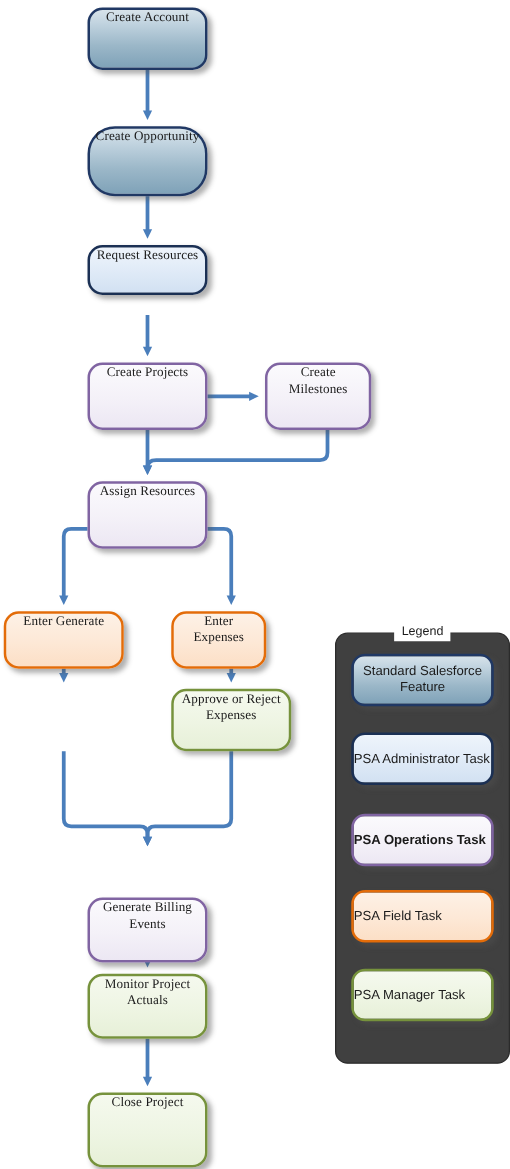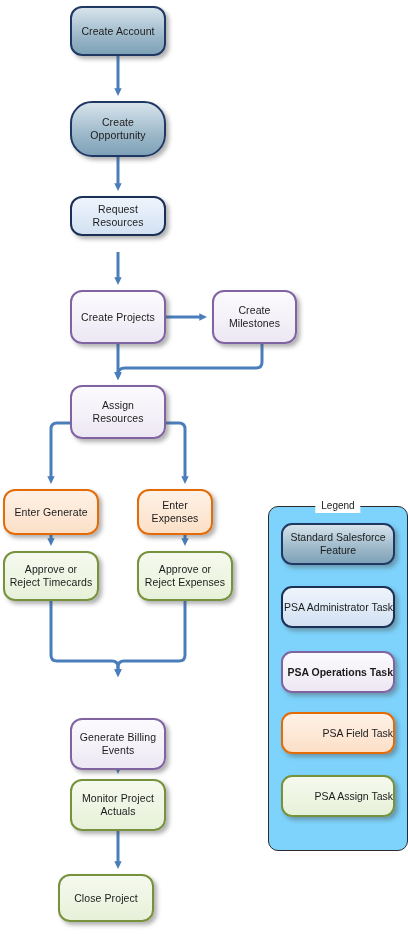--- a/index.html
+++ b/index.html
@@ -33,29 +33,29 @@
   }
 
   
   .node {
     position: absolute;
     box-sizing: border-box;
     border-radius: 12px;
     border-style: solid;
     border-width: 2px;
     display: flex;
-    align-items: center;
     justify-content: center;
     text-align: center;
     font-size: 10.5px;
     line-height: 13px;
     color: #1b1b1b;
     letter-spacing: 0.1px;
     box-shadow: 3px 3px 4px rgba(80,80,80,0.45);
     z-index: 3;
+    font-family: Liberation Serif, serif;
   }
   .node span { display: block; padding: 0 4px; }
 
   
   .style-salesforce {
     border-color: #203864;
     background: linear-gradient(to bottom, #d7e3ea 0%, #c2d4e0 22%, #9bb7c8 62%, #7fa2b8 100%);
   }
   
   .style-admin {
@@ -79,21 +79,21 @@
     border-color: #76923c;
     background: linear-gradient(to bottom, #f5f9ee 0%, #eef5e3 55%, #e7f0d8 100%);
   }
 
   
   #legend-box {
     position: absolute;
     box-sizing: border-box;
     border: 1px solid #2b2b2b;
     border-radius: 10px;
-    background: #7dd3fc;
+    background: #404040;
     z-index: 2;
     padding-left: 12px;
   }
   #legend-title {
     position: absolute;
     top: -8px;
     left: 50%;
     transform: translateX(-50%);
     background: #ffffff;
     padding: 0 6px;
@@ -106,21 +106,21 @@
     position: absolute;
     left: 12px;
     width: 114px;
     height: 42px;
     box-sizing: border-box;
     border-radius: 11px;
     border-style: solid;
     border-width: 2px;
     display: flex;
     align-items: center;
-    justify-content: flex-end;
+    justify-content: flex-start;
     text-align: center;
     font-size: 10.5px;
     line-height: 13px;
     color: #1b1b1b;
     box-shadow: 3px 3px 4px rgba(80,80,80,0.45);
   }
 </style>
 </head>
 <body>
 
@@ -192,37 +192,34 @@
   </div>
 
   <div class="node style-field" style="left:3px; top:489px; width:96px; height:46px;">
     <span>Enter Generate</span>
   </div>
 
   <div class="node style-field" style="left:137px; top:489px; width:76px; height:46px;">
     <span>Enter Expenses</span>
   </div>
 
-  <div class="node style-manager" style="left:3px; top:551px; width:96px; height:50px;">
-    <span>Approve or Reject Timecards</span>
-  </div>
 
   <div class="node style-manager" style="left:137px; top:551px; width:96px; height:50px;">
     <span>Approve or Reject Expenses</span>
   </div>
 
   <div class="node style-operations" style="left:70px; top:682px; width:96px; height:52px;margin-top:36px;">
     <span>Generate Billing Events</span>
   </div>
 
   <div class="node style-manager" style="left:70px; top:779px; width:96px; height:52px;">
     <span>Monitor Project Actuals</span>
   </div>
 
-  <div class="node style-manager" style="left:58px; top:874px; width:96px; height:48px;">
+  <div class="node style-manager" style="left:70px; top:874px; width:96px; height:60px;">
     <span>Close Project</span>
   </div>
 
   <div id="legend-box" style="left:268px; top:506px; width:140px; height:345px;">
 
     <div id="legend-title">Legend</div>
 
     <div class="legend-item style-salesforce" style="top:16px;">
       <span>Standard Salesforce Feature</span>
     </div>
@@ -233,18 +230,18 @@
 
     <div class="legend-item style-operations" style="top:144px;font-weight:bold;">
       <span>PSA Operations Task</span>
     </div>
 
     <div class="legend-item style-field" style="top:205px;">
       <span>PSA Field Task</span>
     </div>
 
     <div class="legend-item style-manager" style="top:268px;">
-      <span>PSA Assign Task</span>
+      <span>PSA Manager Task</span>
     </div>
 
   </div>
 
 </div>
 
 </body></html>

